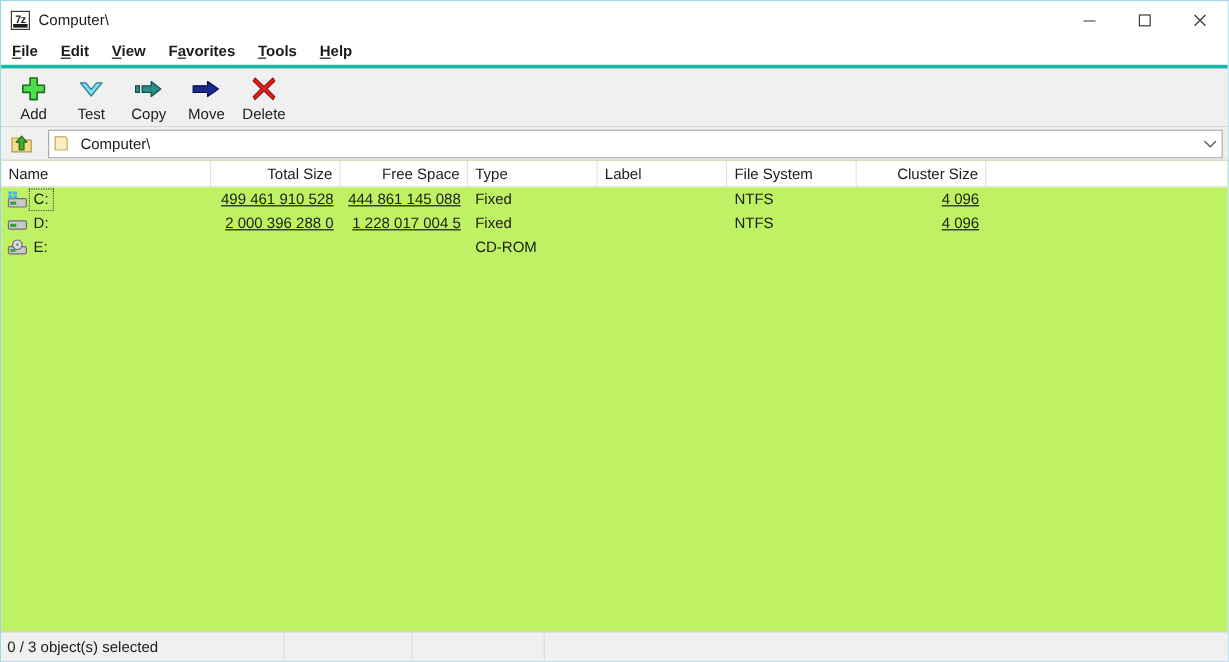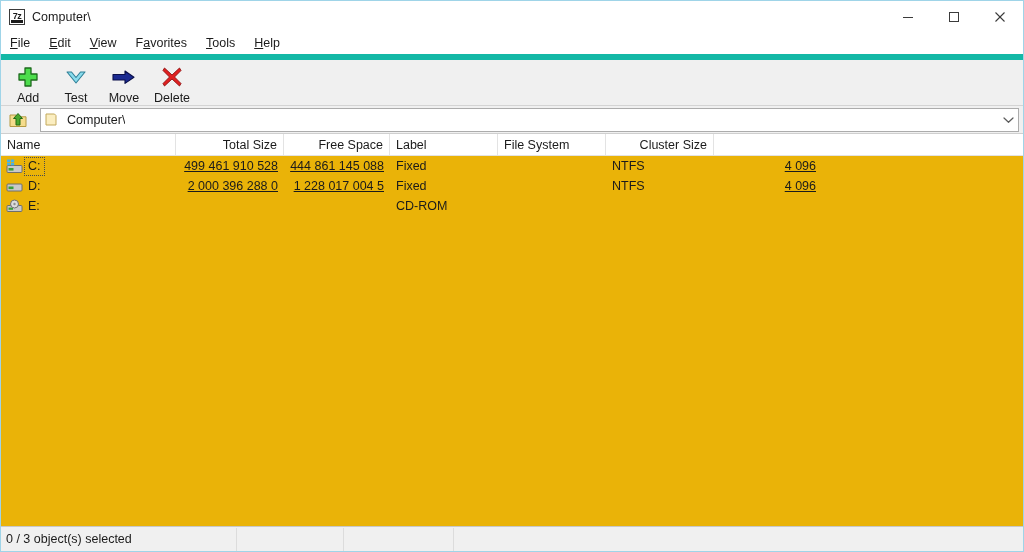--- a/index.html
+++ b/index.html
@@ -97,29 +97,30 @@
     align-items: center;
     padding-left: 9px;
     background: #ffffff;
   }
   .menu-item {
     font-size: 12.5px;
     color: #1b1b1b;
     margin-right: 19px;
     white-space: nowrap;
     line-height: 16px;
+    font-weight: bold;
   }
   .menu-item u { text-decoration: underline; }
 
   
   #toolbar {
     height: 52px;
     min-height: 52px;
     background: #f0f0f0;
-    border-top: 6px solid #14b8a6;
+    border-top: 3px solid #14b8a6;
     border-bottom: 1px solid #d4d4d4;
     display: flex;
     align-items: flex-start;
     padding-left: 3px;
     box-sizing: border-box;
   }
   .tool-btn {
     width: 48px;
     height: 50px;
     display: flex;
@@ -189,21 +190,21 @@
     width: 20px;
     height: 22px;
     display: flex;
     align-items: center;
     justify-content: center;
   }
 
   
   #listview {
     flex: 1;
-    background: #eab308;
+    background: #bef264;
     display: flex;
     flex-direction: column;
     overflow: hidden;
     position: relative;
   }
   #col-header {
     height: 22px;
     min-height: 22px;
     display: flex;
     background: #ffffff;
@@ -349,20 +350,29 @@
 
     <div class="tool-btn">
       <div class="tool-ico">
         <svg width="24" height="22" viewBox="0 0 24 22">
           <path d="M3 6 L12 17 L21 6 L16.5 6 L12 11.5 L7.5 6 Z" fill="#89dced" stroke="#2f7f96" stroke-width="1.1" stroke-linejoin="round"></path>
         </svg>
       </div>
       <div class="tool-label">Test</div>
     </div>
 
+    <div class="tool-btn">
+      <div class="tool-ico">
+        <svg width="26" height="22" viewBox="0 0 26 22">
+          <rect x="2" y="8.5" width="3.2" height="5.5" fill="#2b8f87" stroke="#11514c" stroke-width="1"></rect>
+          <path d="M7.5 8.5 H15 V5 L23 11.2 L15 17.4 V14 H7.5 Z" fill="#2b8f87" stroke="#11514c" stroke-width="1.1" stroke-linejoin="round"></path>
+        </svg>
+      </div>
+      <div class="tool-label">Copy</div>
+    </div>
 
     <div class="tool-btn">
       <div class="tool-ico">
         <svg width="26" height="22" viewBox="0 0 26 22">
           <path d="M2 8.5 H14 V5 L23 11.2 L14 17.4 V14 H2 Z" fill="#1b2a91" stroke="#0a0f4a" stroke-width="1.1" stroke-linejoin="round"></path>
         </svg>
       </div>
       <div class="tool-label">Move</div>
     </div>
 
@@ -399,20 +409,21 @@
       </span>
     </div>
   </div>
 
   <div id="listview">
 
     <div id="col-header">
       <div class="col-cell" style="width:175px">Name</div>
       <div class="col-cell align-right" style="width:108px">Total Size</div>
       <div class="col-cell align-right" style="width:106px">Free Space</div>
+      <div class="col-cell" style="width:108px">Type</div>
       <div class="col-cell" style="width:108px">Label</div>
       <div class="col-cell" style="width:108px">File System</div>
       <div class="col-cell align-right" style="width:108px">Cluster Size</div>
       <div class="col-cell col-filler"></div>
     </div>
 
     <div id="rows">
 
       <div class="lv-row">
         <div class="cell name-cell" style="width:175px">

